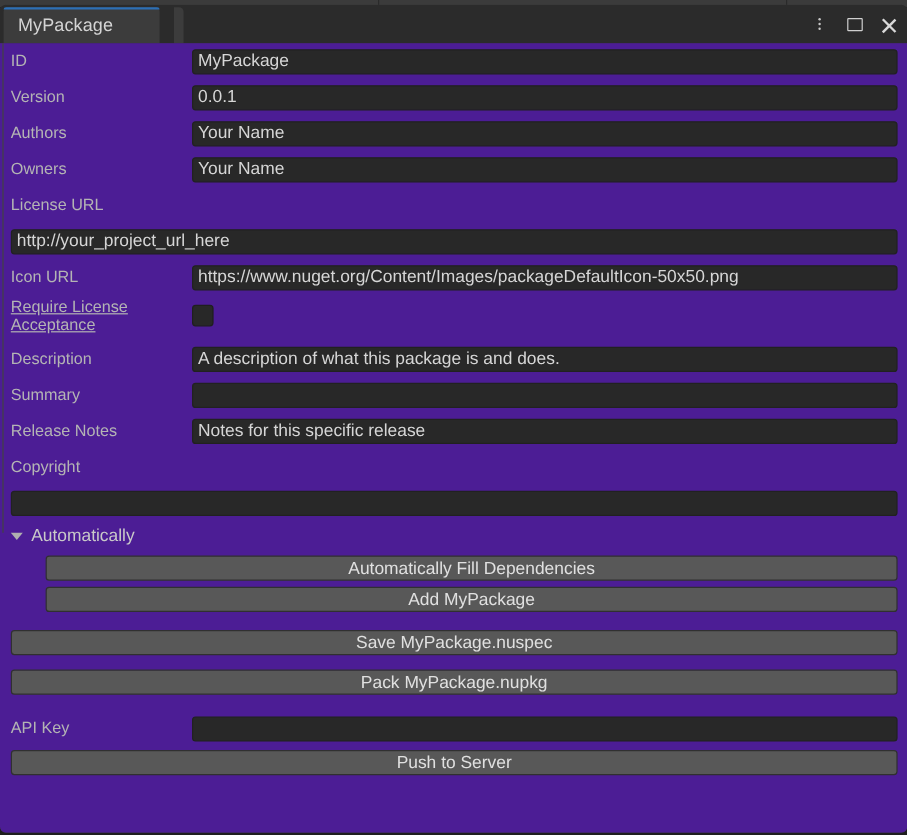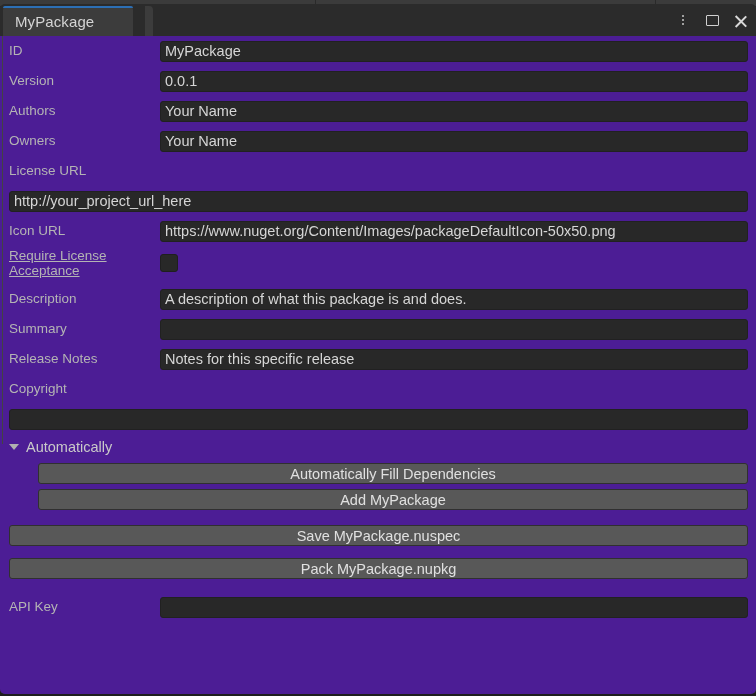--- a/index.html
+++ b/index.html
@@ -395,16 +395,19 @@
 
       <div class="gap-10"></div>
 
       <div class="row">
         <span class="lbl">API Key</span>
         <div class="field">
           <span class="val"></span>
         </div>
       </div>
 
+      <div class="btn-row">
+        <div class="btn">Push to Server</div>
+      </div>
 
     </div>
   </div>
 </div>
 
 </body></html>

